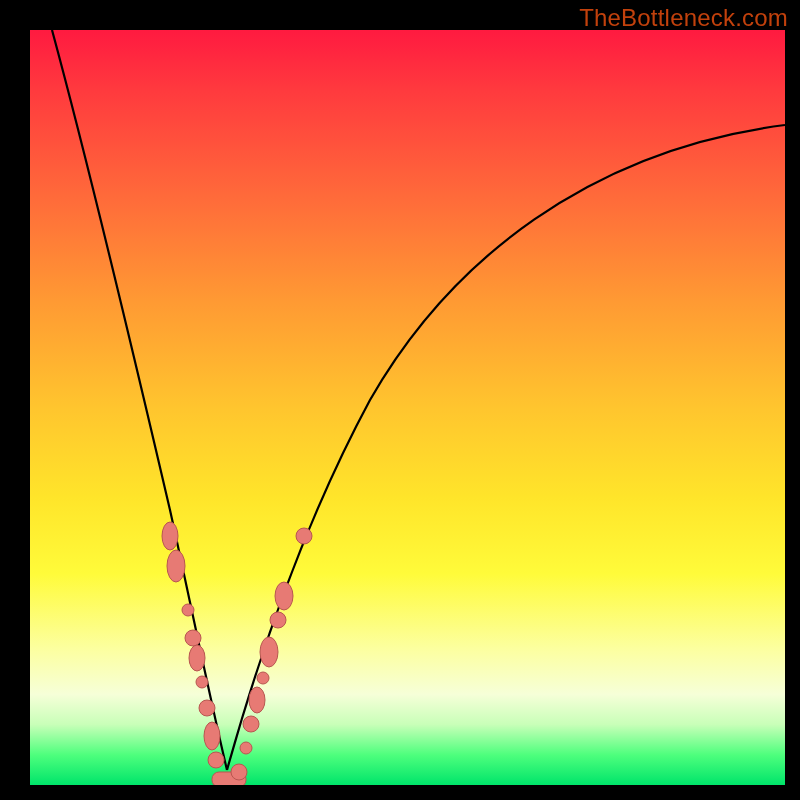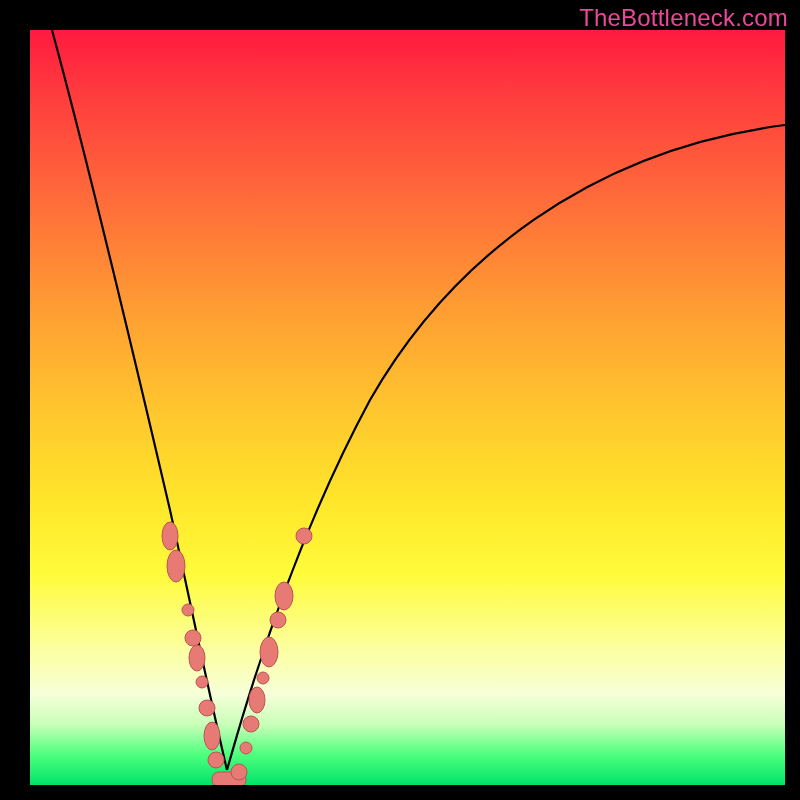--- a/index.html
+++ b/index.html
@@ -34,21 +34,21 @@
       #fcffa0 82%,
       #f6ffd8 88%,
       #c8ffb8 92%,
       #4eff7d 96%,
       #00e46a 100%);
   }
   .watermark {
     position: absolute;
     top: 4px;
     right: 12px;
-    color: #ec4899;
+    color: #c2410c;
     font-size: 24px;
     font-weight: 500;
     letter-spacing: 0.2px;
     user-select: none;
   }
   svg.curve {
     position: absolute;
     inset: 0;
   }
   .curve path {

